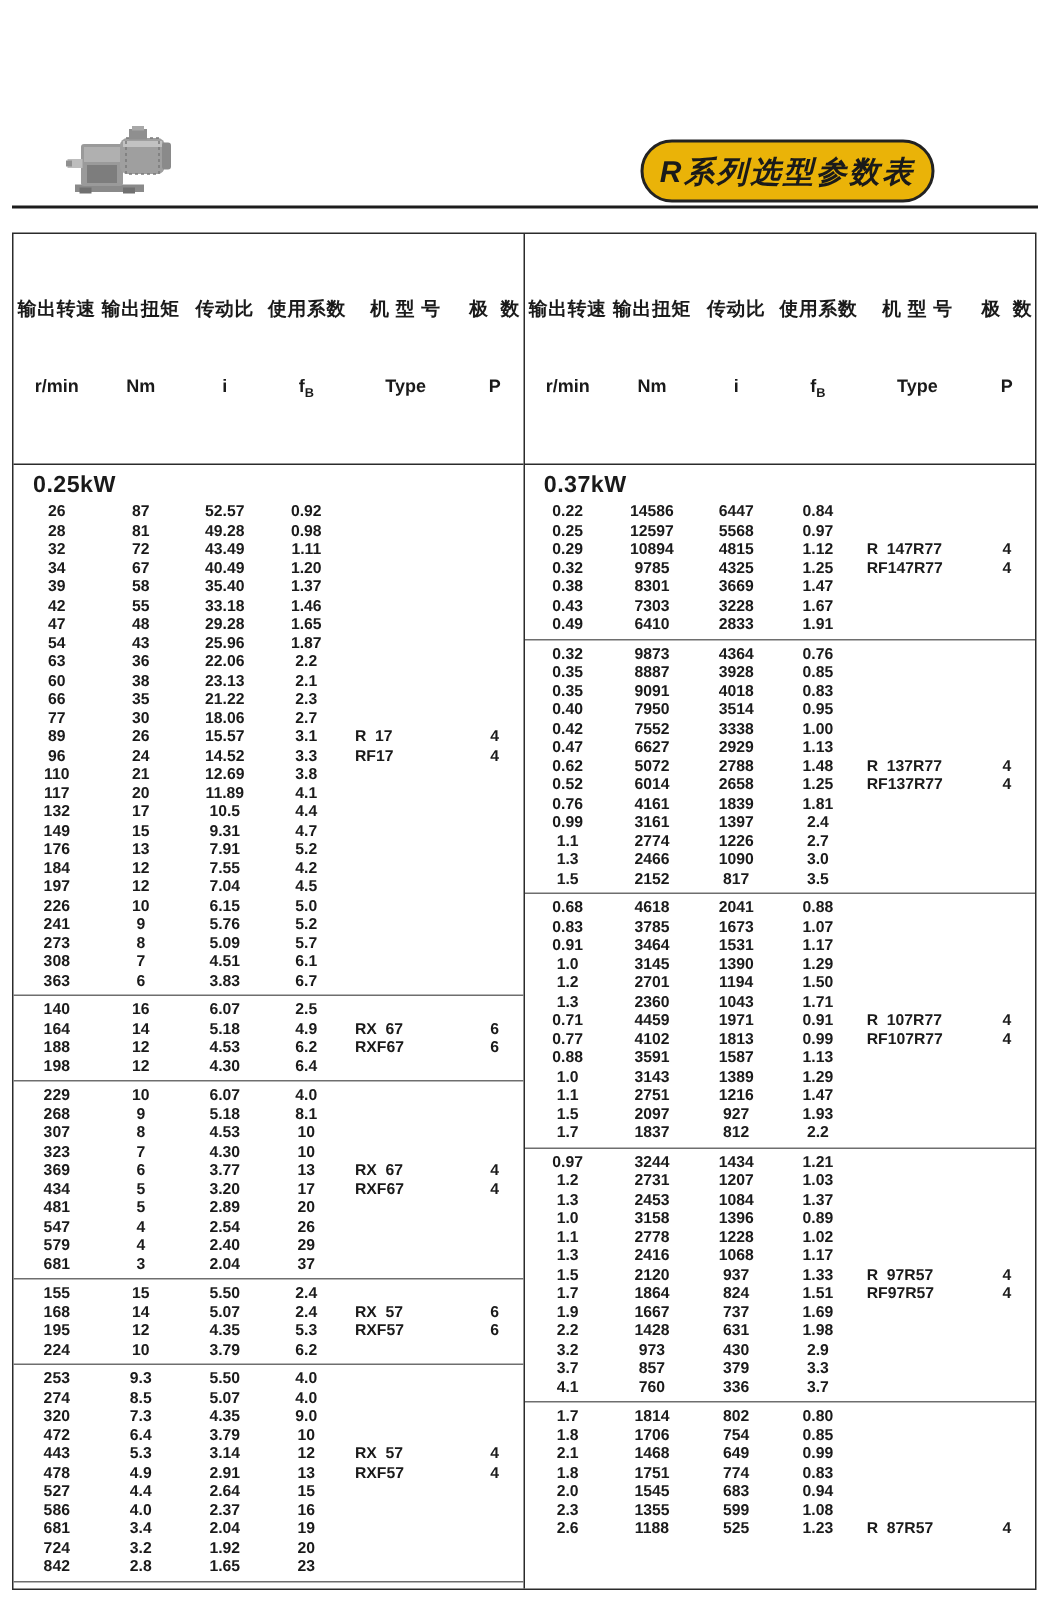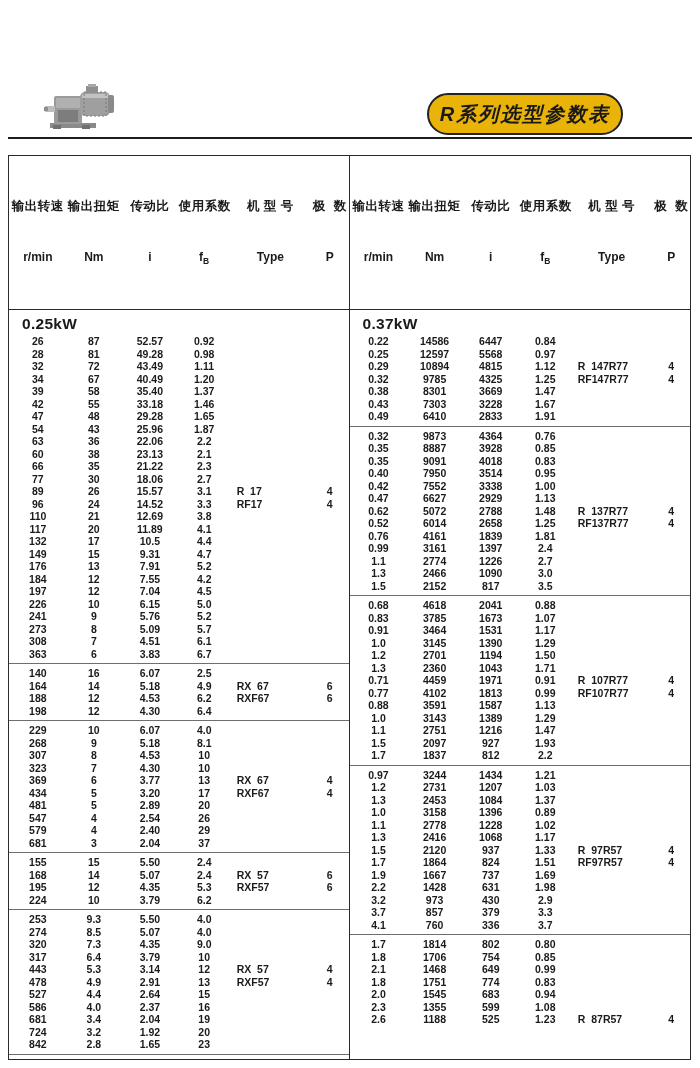--- a/index.html
+++ b/index.html
@@ -484,21 +484,21 @@
             </div>
             <div class="row">
               <span class="c c0">320</span>
               <span class="c c1">7.3</span>
               <span class="c c2">4.35</span>
               <span class="c c3">9.0</span>
               <span class="c c4"></span>
               <span class="c c5"></span>
             </div>
             <div class="row">
-              <span class="c c0">317</span>
+              <span class="c c0">472</span>
               <span class="c c1">6.4</span>
               <span class="c c2">3.79</span>
               <span class="c c3">10</span>
               <span class="c c4"></span>
               <span class="c c5"></span>
             </div>
             <div class="row">
               <span class="c c0">443</span>
               <span class="c c1">5.3</span>
               <span class="c c2">3.14</span>

